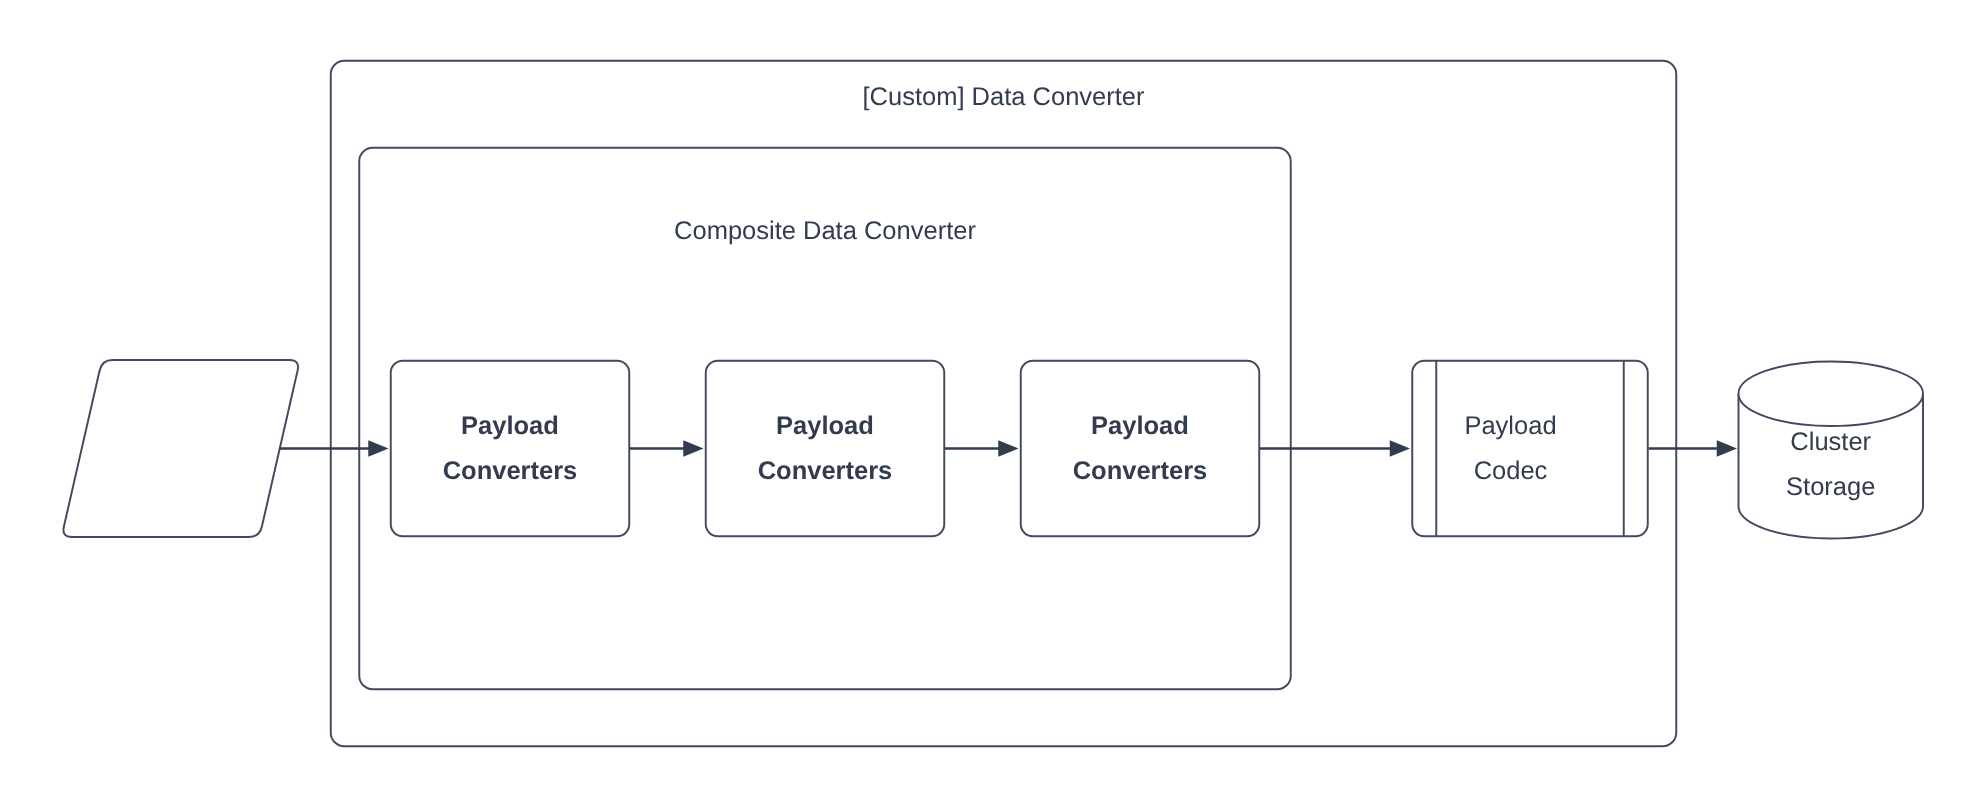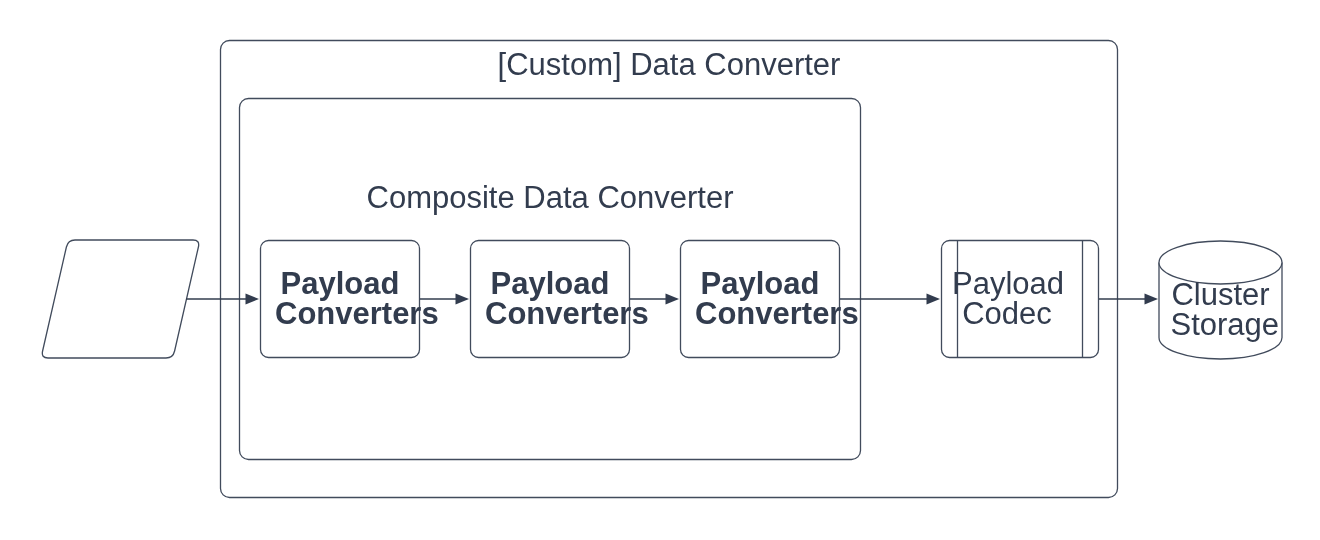--- a/index.html
+++ b/index.html
@@ -33,21 +33,21 @@
   .arrow-line {
     stroke: #323c4e;
     stroke-width: 1.6;
   }
   .arrow-head {
     fill: #323c4e;
     stroke: none;
   }
   .lbl {
     position: absolute;
-    font-size: 31px;
+    font-size: 17px;
     line-height: 30px;
     text-align: center;
     color: #323c4e;
     white-space: pre-line;
   }
   .lbl-flex {
     display: flex;
     align-items: center;
     justify-content: center;
   }
@@ -96,21 +96,21 @@
       <polygon class="arrow-head" points="940,299 926.5,293.5 926.5,304.5"></polygon>
     </g>
     <g>
       <line class="arrow-line" x1="1099" y1="299" x2="1146" y2="299"></line>
       <polygon class="arrow-head" points="1158,299 1144.5,293.5 1144.5,304.5"></polygon>
     </g>
   </svg>
 
   <div class="lbl" style="left:220px; top:50px; width:898px;">[Custom] Data Converter</div>
 
-  <div class="lbl" style="left:239px; top:139px; width:622px;margin-top:44px;">Composite Data Converter</div>
+  <div class="lbl" style="left:239px; top:139px; width:622px;">Composite Data Converter</div>
 
 
   <div class="lbl lbl-flex" style="left:260px; top:240px; width:160px; height:118px;">
     <span class="wrap-130">Payload Converters</span>
   </div>
 
   <div class="lbl lbl-flex" style="left:470px; top:240px; width:160px; height:118px;">
     <span class="wrap-130">Payload Converters</span>
   </div>
 

